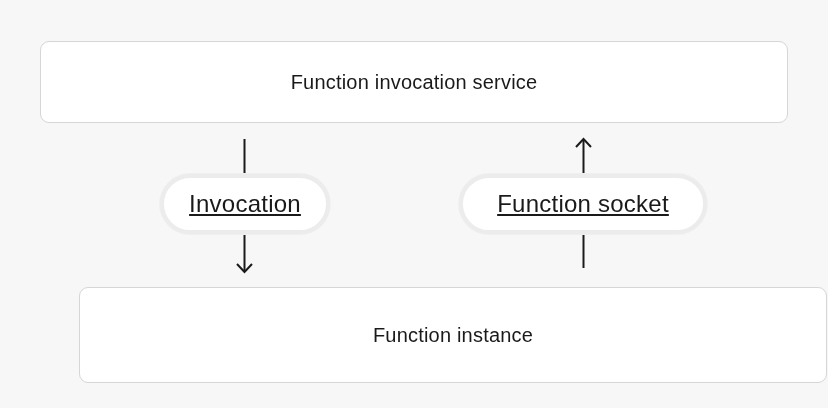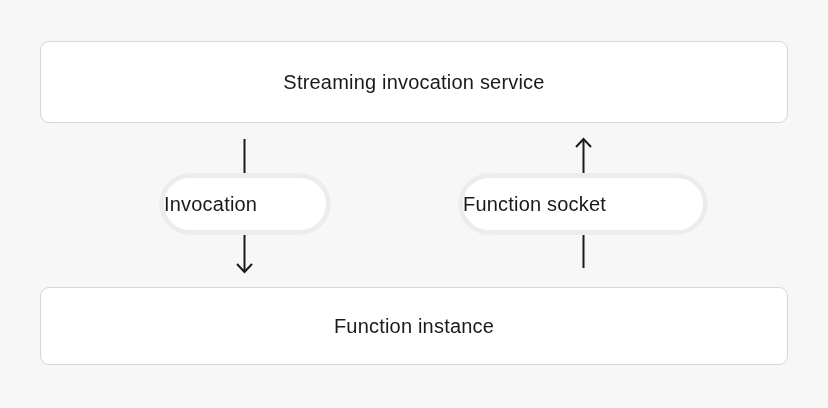--- a/index.html
+++ b/index.html
@@ -32,35 +32,37 @@
     border: 1px solid var(--node-border);
     border-radius: 9px;
     display: flex;
     align-items: center;
     justify-content: center;
     font-size: 20px;
     letter-spacing: 0.01em;
     color: var(--text);
   }
   .node-top { top: 41px; height: 82px; }
-  .node-bottom { top: 287px; height: 78px; }
+  .node-bottom { top: 287px; height: 96px; margin-left: 39px; }
   .pill {
     position: absolute;
     top: 174px;
     height: 60px;
     background: var(--pill-bg);
     border: 4px solid var(--pill-border);
     box-shadow: 0 0 0 1px rgba(0,0,0,0.03);
     border-radius: 30px;
     display: flex;
     align-items: center;
-    font-size: 20px;
+    justify-content: center;
+    font-size: 24px;
     letter-spacing: 0.01em;
     color: var(--text);
     z-index: 2;
+    text-decoration: underline;
   }
   .pill-invocation { left: 160px; width: 170px; }
   .pill-streaming { left: 459px; width: 248px; }
   .edges-overlay {
     position: absolute;
     inset: 0;
     z-index: 1;
     pointer-events: none;
   }
   .edges-overlay line, .edges-overlay path {
@@ -68,21 +70,21 @@
     stroke-width: 2;
     fill: none;
   }
 </style>
 </head>
 <body>
 
 <div class="canvas">
 
   <div class="node node-top">
-    <span>Streaming invocation service</span>
+    <span>Function invocation service</span>
   </div>
 
   <svg class="edges-overlay" width="828" height="408" viewBox="0 0 828 408" xmlns="http://www.w3.org/2000/svg">
 
     <line x1="244.5" y1="139" x2="244.5" y2="173"></line>
     <line x1="244.5" y1="235" x2="244.5" y2="271"></line>
     <path d="M 237 264 L 244.5 272 L 252 264"></path>
 
     <line x1="583.5" y1="140" x2="583.5" y2="173"></line>
     <path d="M 576 147 L 583.5 139 L 591 147"></path>

